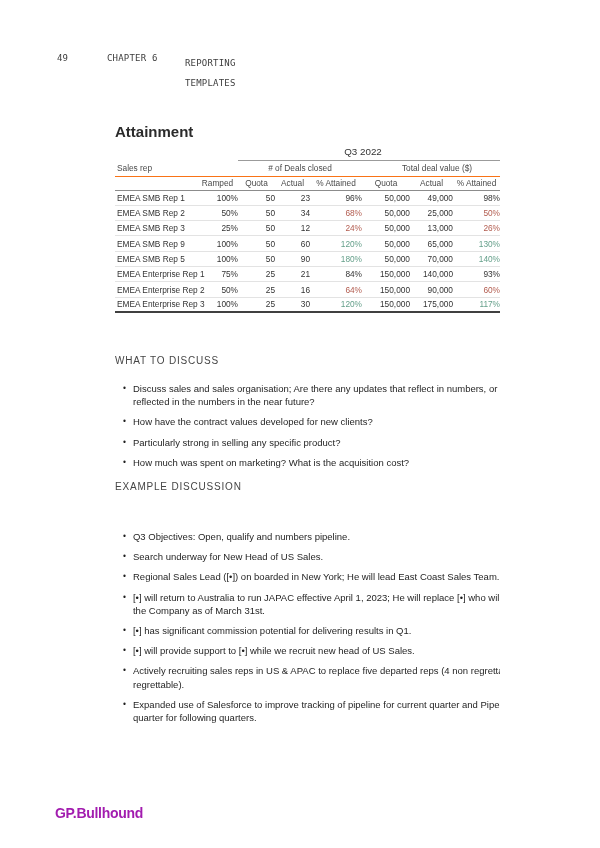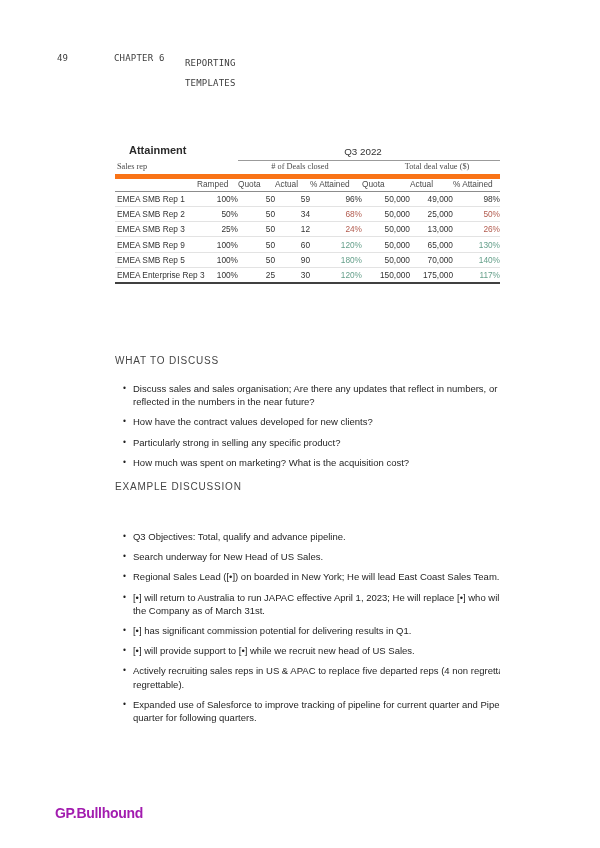--- a/index.html
+++ b/index.html
@@ -5,42 +5,42 @@
   html,body{margin:0;padding:0;background:#fff;}
   .page{
     position:relative;width:500px;height:848px;background:#ffffff;
     font-family:"Liberation Sans",sans-serif;overflow:hidden;color:#1f1f1f;
   }
   
   .doc-header span, .doc-header div{
     font-family:"DejaVu Sans Mono",monospace;font-size:9px;color:#3d3d3d;letter-spacing:.2px;
   }
   .page-number{position:absolute;left:57px;top:53px;}
-  .chapter-label{position:absolute;left:114px;top:53px;text-align:right;}
+  .chapter-label{position:absolute;left:107px;top:53px;text-align:right;}
   .section-label{position:absolute;left:185px;top:53px;line-height:20px;white-space:pre-line;}
   
   .attainment-title{
-    position:absolute;left:129px;top:123px;font-size:11px;font-weight:600;color:#2b2b2b;margin-top:21px;
+    position:absolute;left:115px;top:123px;font-size:15px;font-weight:600;color:#2b2b2b;
   }
   table.attainment{
     position:absolute;left:115px;top:140px;width:397px;border-collapse:collapse;
     font-size:8.3px;color:#333;table-layout:fixed;
   }
   table.attainment td{padding:0;vertical-align:bottom;white-space:nowrap;overflow:visible;}
   tr.quarter-row{height:20px;}
   tr.quarter-row .q-cell{
     border-bottom:1px solid #9b9b9b;text-align:center;padding-right:24px;padding-bottom:3px;
     font-size:9.8px;font-weight:500;color:#333;
   }
   tr.group-row{height:16px;}
-  tr.group-row td{border-bottom:5px solid #f97316;padding-bottom:3px;color:#4a4a4a;font-family:Liberation Serif, serif;}
+  tr.group-row td{border-bottom:1px solid #f97316;padding-bottom:3px;color:#4a4a4a;}
   tr.group-row .g-left{text-align:left;padding-left:2px;}
   tr.group-row .g-center{text-align:center;}
   tr.sub-row{height:14px;}
-  tr.sub-row td{border-bottom:1px solid #8c8c8c;padding-bottom:2px;text-align:left;color:#4a4a4a;}
+  tr.sub-row td{border-bottom:1px solid #8c8c8c;padding-bottom:2px;text-align:center;color:#4a4a4a;}
   tbody.t-body tr{height:15.3px;}
   tbody.t-body td{border-bottom:1px solid #e3e3e3;text-align:right;padding-bottom:2px;}
   tbody.t-body tr:last-child td{border-bottom:2px solid #404040;}
   tbody.t-body td.rep{text-align:left;padding-left:2px;color:#333;}
   td.c8{padding-right:12px !important;}
   .pct-low{color:var(--low,#b25b4e);}
   .pct-high{color:var(--high,#66a08b);}
   
   .section-heading{
     position:absolute;left:115px;font-size:10px;letter-spacing:.8px;color:#454545;
@@ -106,21 +106,21 @@
         <td>Quota</td>
         <td>Actual</td>
         <td class="c8">% Attained</td>
       </tr>
     </thead>
     <tbody class="t-body">
         <tr>
           <td class="rep">EMEA SMB Rep 1</td>
           <td>100%</td>
           <td>50</td>
-          <td>59</td>
+          <td>23</td>
           <td>96%</td>
           <td>50,000</td>
           <td>49,000</td>
           <td class="c8">98%</td>
         </tr>
         <tr>
           <td class="rep">EMEA SMB Rep 2</td>
           <td>50%</td>
           <td>50</td>
           <td>34</td>
@@ -151,20 +151,40 @@
         </tr>
         <tr>
           <td class="rep">EMEA SMB Rep 5</td>
           <td>100%</td>
           <td>50</td>
           <td>90</td>
           <td class="pct-high">180%</td>
           <td>50,000</td>
           <td>70,000</td>
           <td class="c8 pct-high">140%</td>
+        </tr>
+        <tr>
+          <td class="rep">EMEA Enterprise Rep 1</td>
+          <td>75%</td>
+          <td>25</td>
+          <td>21</td>
+          <td>84%</td>
+          <td>150,000</td>
+          <td>140,000</td>
+          <td class="c8">93%</td>
+        </tr>
+        <tr>
+          <td class="rep">EMEA Enterprise Rep 2</td>
+          <td>50%</td>
+          <td>25</td>
+          <td>16</td>
+          <td class="pct-low">64%</td>
+          <td>150,000</td>
+          <td>90,000</td>
+          <td class="c8 pct-low">60%</td>
         </tr>
         <tr>
           <td class="rep">EMEA Enterprise Rep 3</td>
           <td>100%</td>
           <td>25</td>
           <td>30</td>
           <td class="pct-high">120%</td>
           <td>150,000</td>
           <td>175,000</td>
           <td class="c8 pct-high">117%</td>
@@ -189,21 +209,21 @@
       <li>
         <span class="dot">•</span>
         <span>How much was spent on marketing? What is the acquisition cost?</span>
       </li>
     </ul>
 
   <div class="section-heading heading-ed">EXAMPLE DISCUSSION</div>
   <ul class="bullet-list list-ed">
       <li>
         <span class="dot">•</span>
-        <span>Q3 Objectives: Total, qualify and advance pipeline.</span>
+        <span>Q3 Objectives: Open, qualify and numbers pipeline.</span>
       </li>
       <li>
         <span class="dot">•</span>
         <span>Search underway for New Head of US Sales.</span>
       </li>
       <li>
         <span class="dot">•</span>
         <span>Regional Sales Lead ([•]) on boarded in New York; He will lead East Coast Sales Team.</span>
       </li>
       <li>

